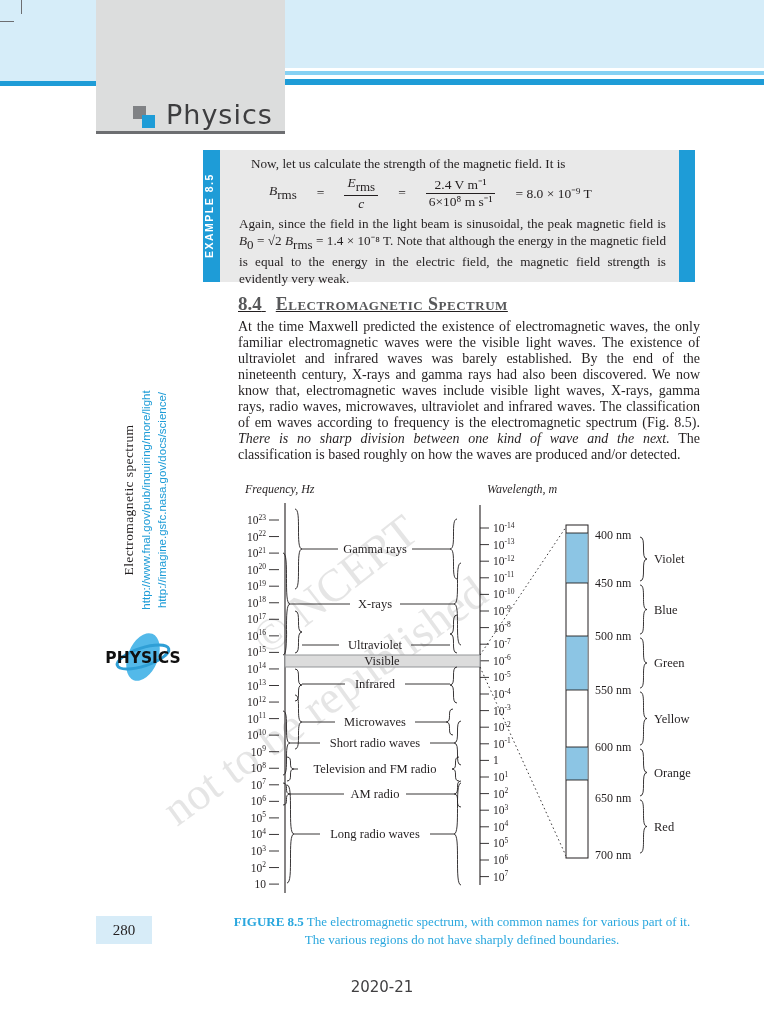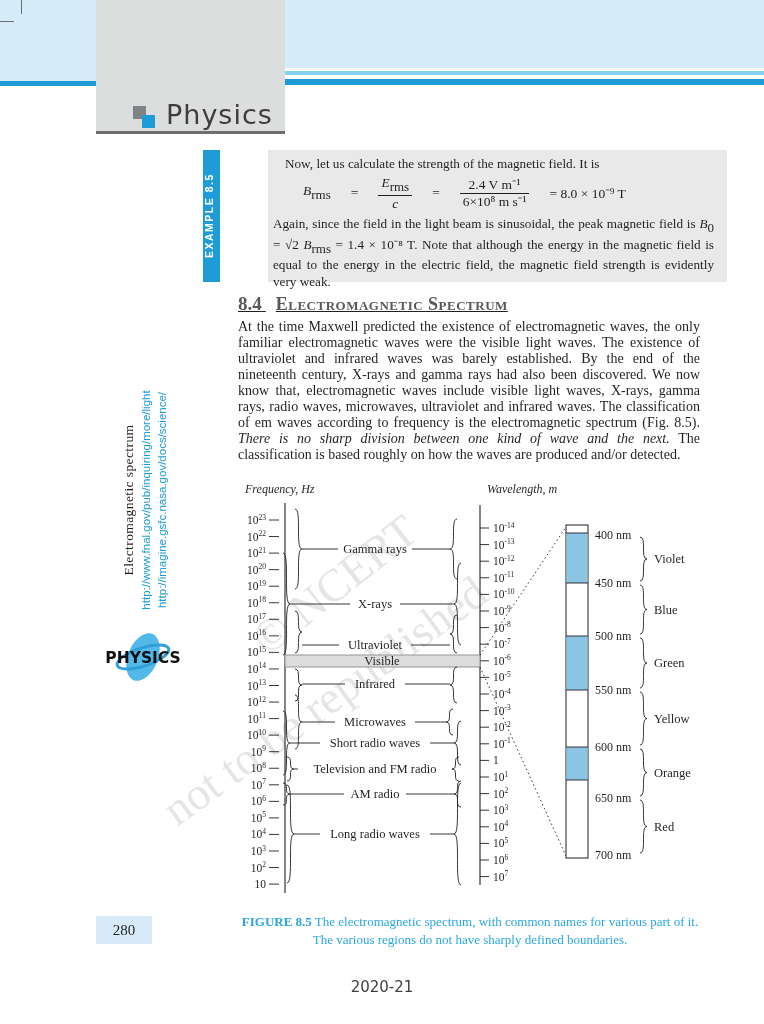--- a/index.html
+++ b/index.html
@@ -64,21 +64,21 @@
     <span class="sq" style="left:37px;top:106px;background:#808285;"></span>
     <span class="sq" style="left:46px;top:115px;background:#1e9cd7;"></span>
     <span class="abs physics-title" style="left:70px;top:99px;">Physics</span>
   </div>
 
   <div class="abs z1" style="left:203px;top:150px;width:492px;height:132px;">
     <div class="abs exbar" style="left:0;top:0;width:17px;height:132px;">
       <div class="exlabel" style="height:132px;width:17px;">EXAMPLE 8.5</div>
     </div>
     <div class="abs exbar" style="right:0;top:0;width:16px;height:132px;"></div>
-    <div class="abs exbox" style="left:17px;top:0;width:459px;height:132px;padding:5px 13px 0 5px;box-sizing:border-box;margin-left:48px;">
+    <div class="abs exbox" style="left:17px;top:0;width:459px;height:132px;padding:5px 13px 0 19px;box-sizing:border-box;">
       <div class="extext" style="text-indent:12px;">Now, let us calculate the strength of the magnetic field. It is</div>
       <div class="eqline">
         <span><span class="mi">B</span><sub>rms</sub></span>
         <span>=</span>
         <span class="frac">
             <span class="top"><span class="mi">E</span><sub>rms</sub></span>
             <span class="bot mi">c</span>
           </span>
         <span>=</span>
         <span class="frac">
@@ -279,17 +279,17 @@
       <path d="M 405 155 C 412 155, 405 180, 412 180 C 405 180, 412 205, 405 205" fill="none" stroke="#231f20" stroke-width="0.9"></path>
       <text x="419" y="184" font-size="12.5" fill="#231f20" font-family="&quot;Liberation Serif&quot;,serif">Green</text>
       <path d="M 405 209 C 412 209, 405 235.5, 412 235.5 C 405 235.5, 412 262, 405 262" fill="none" stroke="#231f20" stroke-width="0.9"></path>
       <text x="419" y="239.5" font-size="12.5" fill="#231f20" font-family="&quot;Liberation Serif&quot;,serif">Yellow</text>
       <path d="M 405 266 C 412 266, 405 289.5, 412 289.5 C 405 289.5, 412 313, 405 313" fill="none" stroke="#231f20" stroke-width="0.9"></path>
       <text x="419" y="293.5" font-size="12.5" fill="#231f20" font-family="&quot;Liberation Serif&quot;,serif">Orange</text>
       <path d="M 405 317 C 412 317, 405 343.5, 412 343.5 C 405 343.5, 412 370, 405 370" fill="none" stroke="#231f20" stroke-width="0.9"></path>
       <text x="419" y="347.5" font-size="12.5" fill="#231f20" font-family="&quot;Liberation Serif&quot;,serif">Red</text>
     </svg>
 
-  <div class="abs caption z1" style="left:238px;top:913px;width:464px;"><b>FIGURE 8.5</b><span> The electromagnetic spectrum, with common names for various part of it. The various regions do not have sharply defined boundaries.</span></div>
+  <div class="abs caption z1" style="left:230px;top:913px;width:464px;"><b>FIGURE 8.5</b><span> The electromagnetic spectrum, with common names for various part of it. The various regions do not have sharply defined boundaries.</span></div>
 
   <div class="abs pagenum z1" style="left:96px;top:916px;width:56px;height:28px;">280</div>
   <div class="abs footer z1" style="left:0;top:978px;width:764px;">2020-21</div>
 </div>
 
 </body></html>

